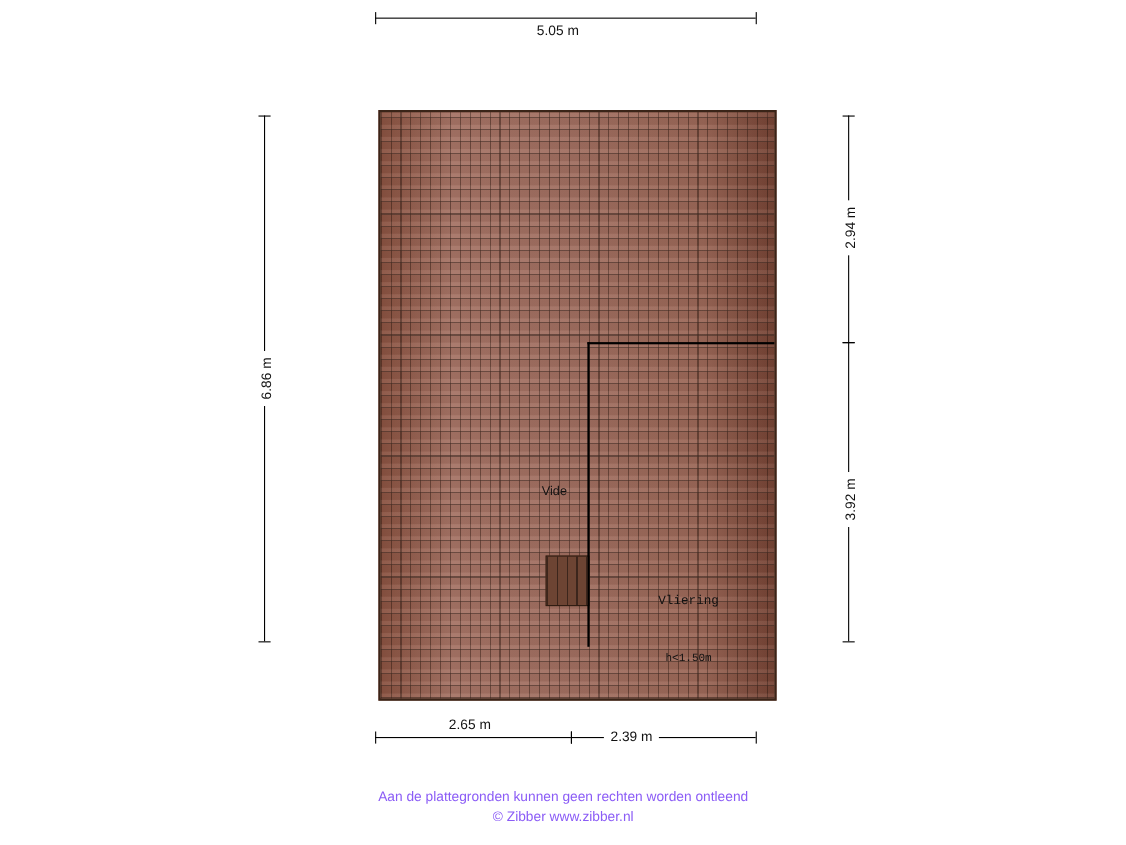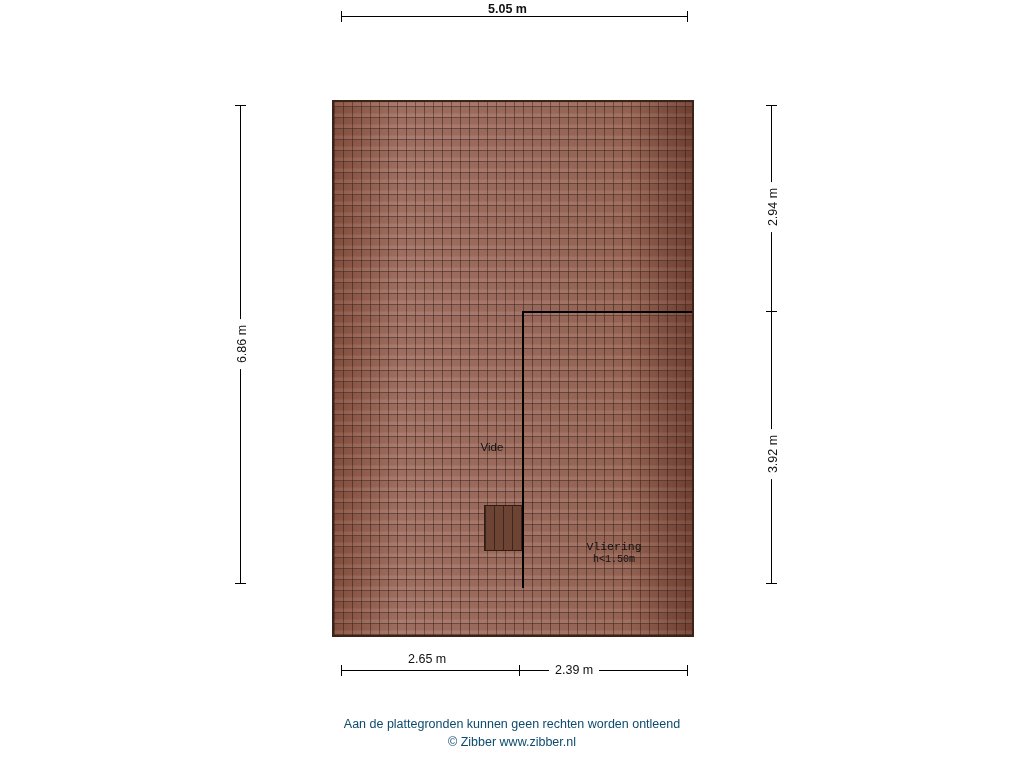--- a/index.html
+++ b/index.html
@@ -51,21 +51,21 @@
     padding: 0 6px;
     white-space: nowrap;
   }
   .dim-label.vertical {
     transform-origin: center center;
   }
 
   
   .plan {
     position: absolute;
-    left: 332px;
+    left: 344px;
     top: 100px;
     width: 362px;
     height: 537px;
     box-sizing: border-box;
     border: 2px solid #3a2418;
     background-color: #9d6b5d;
     background-image:
       repeating-linear-gradient(0deg,
         rgba(40,20,12,0.55) 0px,
         rgba(40,20,12,0.55) 1px,
@@ -123,43 +123,44 @@
     z-index: 6;
     font-size: 11.5px;
     color: #111;
     text-align: center;
     line-height: 1.25;
     white-space: nowrap;
   }
   .room-label .sub {
     display: block;
     font-size: 10px;
+    margin-top: 40px;
   }
 
   
   .footer {
     position: absolute;
     left: 0;
     right: 0;
     bottom: 16px;
     text-align: center;
     font-size: 12.5px;
-    color: #0c4a6e;
+    color: #8b5cf6;
     line-height: 1.5;
   }
 </style>
 </head>
 <body>
 
 <div class="stage">
 
   <div class="dim-h" style="left:341px; top:16px; width:346px;"></div>
   <div class="tick-v" style="left:341px; top:11px;"></div>
   <div class="tick-v" style="left:687px; top:11px;"></div>
-  <div class="dim-label" style="left:482px; top:2px;font-weight:bold;">5.05 m</div>
+  <div class="dim-label" style="left:482px; top:21px;">5.05 m</div>
 
   <div class="dim-v" style="left:240px; top:105px; height:478px;"></div>
   <div class="tick-h" style="left:235px; top:105px;"></div>
   <div class="tick-h" style="left:235px; top:583px;"></div>
   <div class="dim-label vertical" style="left:217px; top:337px; transform: rotate(-90deg);">6.86 m</div>
 
   <div class="dim-v" style="left:771px; top:105px; height:206px;"></div>
   <div class="tick-h" style="left:766px; top:105px;"></div>
   <div class="tick-h" style="left:766px; top:311px;"></div>
   <div class="dim-label vertical" style="left:748px; top:200px; transform: rotate(-90deg);">2.94 m</div>

